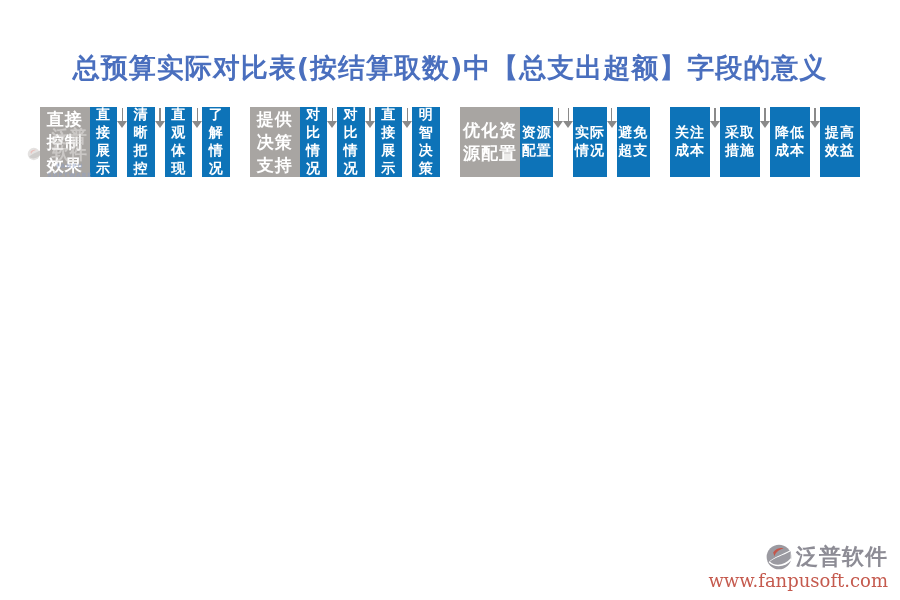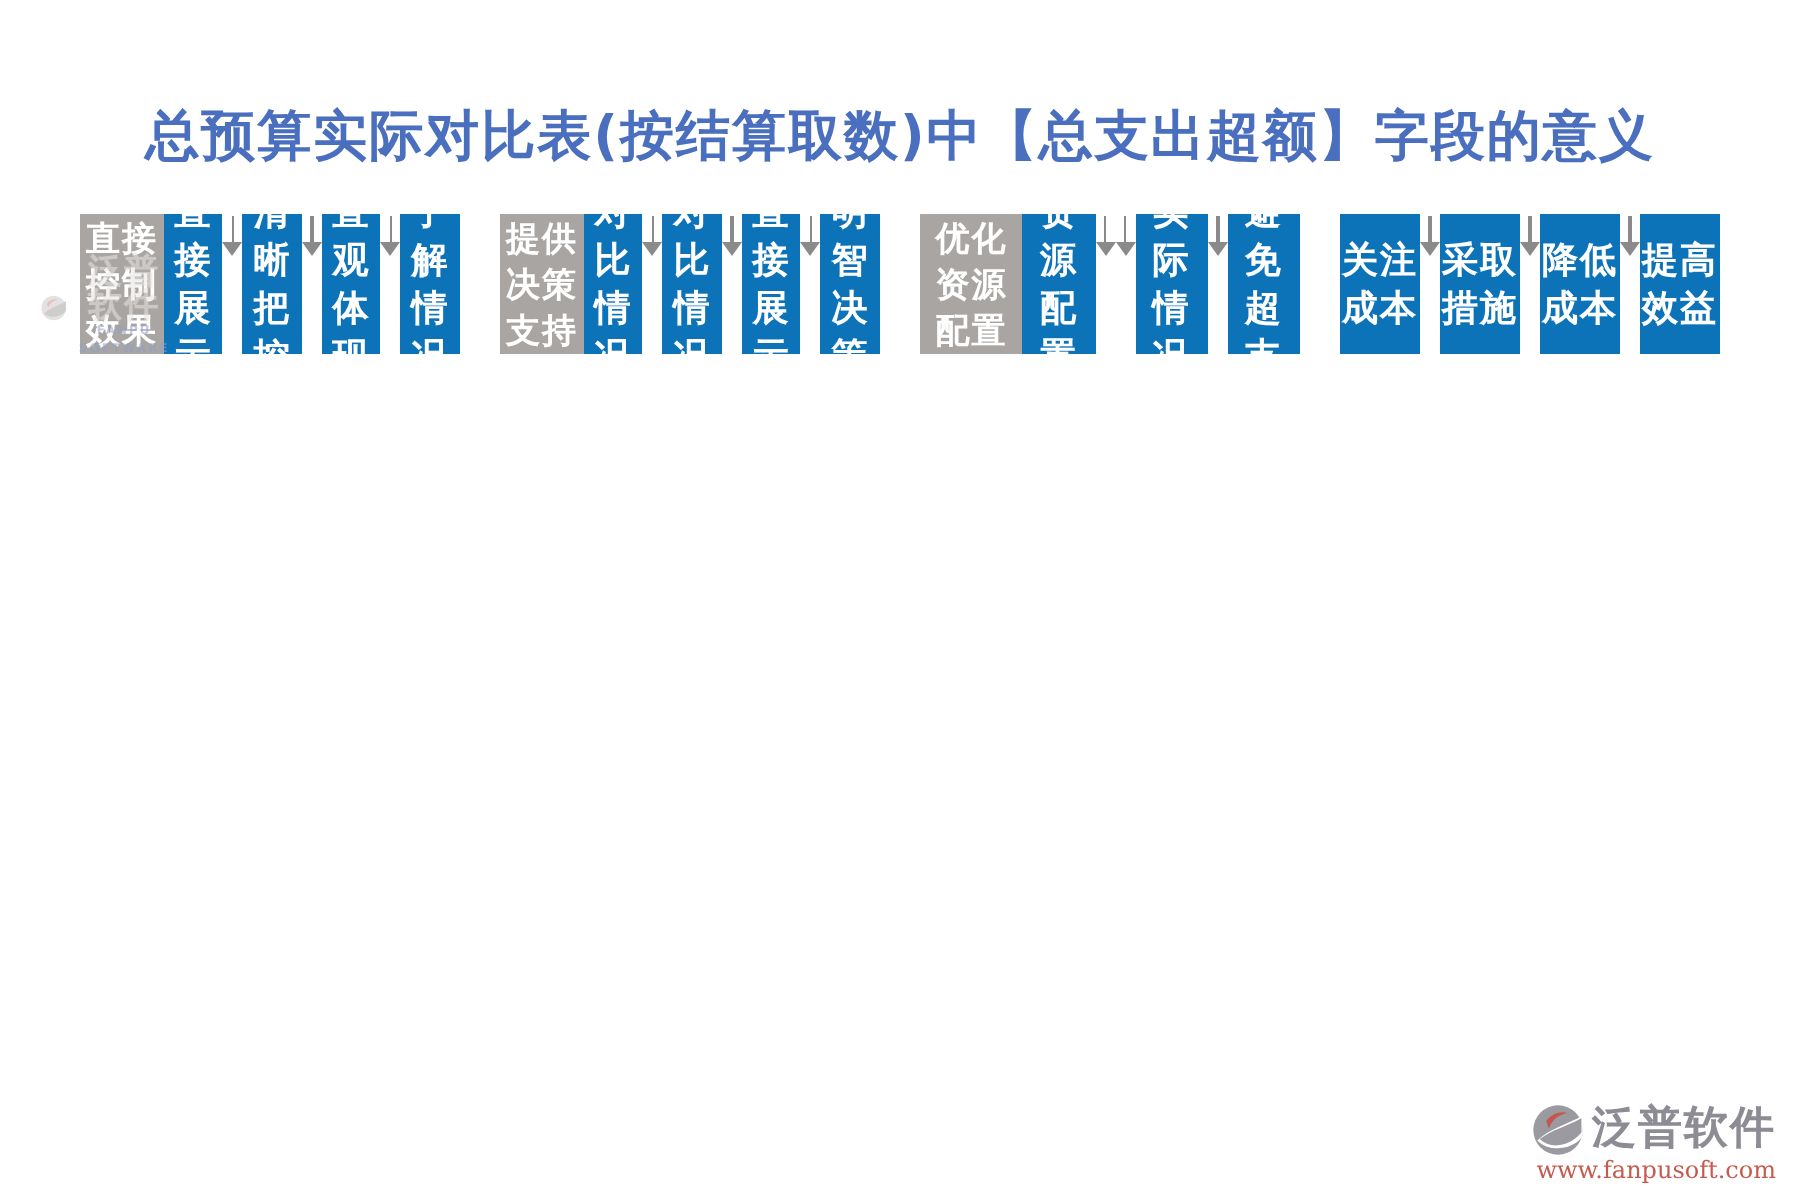--- a/index.html
+++ b/index.html
@@ -50,21 +50,21 @@
   .header-box {
     background: #a8a5a2;
     font-size: 17px;
     margin-bottom: 21px;
     position: relative;
     letter-spacing: 1px;
   }
 
   .step-box {
     background: #0d73b8;
-    font-size: 18px;
+    font-size: 14px;
     letter-spacing: 1px;
   }
 
   .arrow {
     height: 22px;
     display: flex;
     flex-direction: column;
     align-items: center;
     justify-content: center;
   }
@@ -120,21 +120,21 @@
   }
   .footer .brand-name {
     font-size: 22px;
     font-weight: bold;
     color: #8d8c95;
     letter-spacing: 1px;
     line-height: 1.1;
   }
   .footer .brand-url {
     font-family: "DejaVu Serif", "Liberation Serif", serif;
-    font-size: 12px;
+    font-size: 18px;
     color: #c55a4e;
     line-height: 1.2;
   }
   .logo-mark { width: 26px; height: 26px; }
 </style>
 </head>
 <body>
 
 <div class="page-title">总预算实际对比表(按结算取数)中【总支出超额】字段的意义</div>
 

